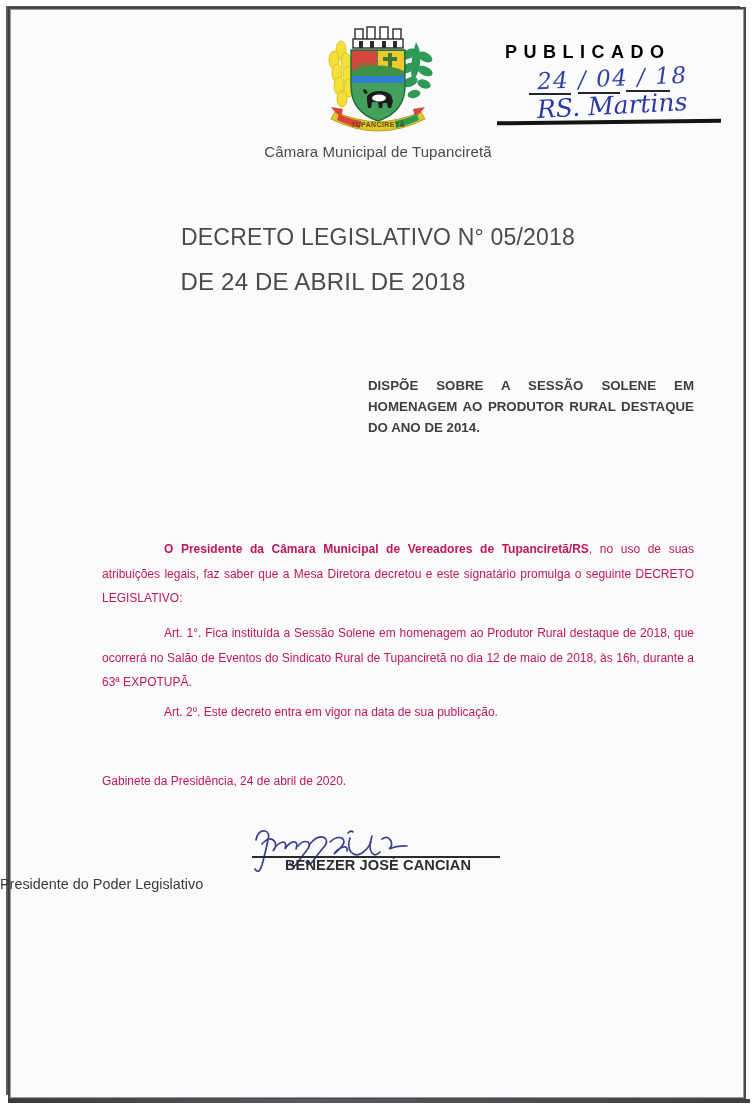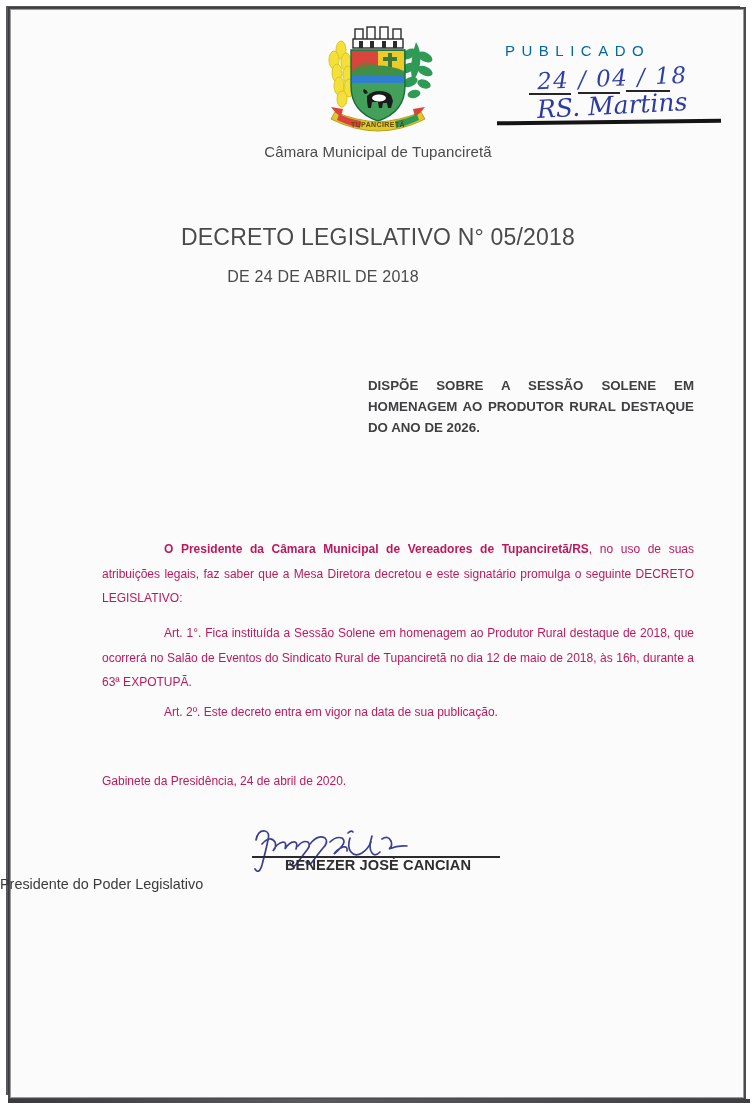--- a/index.html
+++ b/index.html
@@ -79,24 +79,24 @@
 
   
   .stamp {
     position: absolute;
     left: 495px; top: 34px;
     width: 240px; height: 100px;
   }
   .stamp-title {
     position: absolute;
     left: 10px; top: 8px;
-    font-size: 15px;
-    font-weight: 400;
+    font-size: 18px;
+    font-weight: 700;
     letter-spacing: 6.5px;
-    color: #0369a1;
+    color: #000000;
     font-family: "Liberation Sans", sans-serif;
   }
   .stamp-date {
     position: absolute;
     left: 42px; top: 31px;
     font-size: 23px;
     color: #2f3fa8;
     font-family: "DejaVu Serif", serif;
     font-style: italic;
     letter-spacing: 1.5px;
@@ -137,21 +137,21 @@
     text-align: center;
     font-size: 23px;
     color: #4a4a4c;
     letter-spacing: .2px;
   }
   .doc-subtitle {
     position: absolute;
     left: 0; top: 268px;
     width: 646px;
     text-align: center;
-    font-size: 16px;
+    font-size: 24px;
     color: #4a4a4c;
     letter-spacing: .2px;
   }
 
   
   .ementa {
     position: absolute;
     left: 368px; top: 375px;
     width: 326px;
     font-size: 13.3px;
@@ -299,21 +299,21 @@
       <div class="stamp-rule r1"></div>
       <div class="stamp-rule r2"></div>
       <div class="stamp-rule r3"></div>
       <div class="stamp-sign">RS. Martins</div>
       <div class="stamp-rule-main"></div>
     </div>
 
     <div class="doc-title">DECRETO LEGISLATIVO N° 05/2018</div>
     <div class="doc-subtitle">DE 24 DE ABRIL DE 2018</div>
 
-    <div class="ementa">DISPÕE SOBRE A SESSÃO SOLENE EM HOMENAGEM AO PRODUTOR RURAL DESTAQUE DO ANO DE 2026.</div>
+    <div class="ementa">DISPÕE SOBRE A SESSÃO SOLENE EM HOMENAGEM AO PRODUTOR RURAL DESTAQUE DO ANO DE 2014.</div>
 
     <p class="body-text p-intro"><span class="indent"></span><b>O Presidente da Câmara Municipal de Vereadores de Tupanciretã/RS</b><span>, no uso de suas atribuições legais, faz saber que a Mesa Diretora decretou e este signatário promulga o seguinte DECRETO LEGISLATIVO:</span></p>
 
     <p class="body-text p-art1"><span class="indent"></span><span>Art. 1°. Fica instituída a Sessão Solene em homenagem ao Produtor Rural destaque de 2018, que ocorrerá no Salão de Eventos do Sindicato Rural de Tupanciretã no dia 12 de maio de 2018, às 16h, durante a 63ª EXPOTUPÃ.</span></p>
 
     <p class="body-text p-art2"><span class="indent"></span><span>Art. 2º.  Este decreto entra em vigor na data de sua publicação.</span></p>
 
     <p class="body-text p-gab"><span>Gabinete da Presidência, 24 de abril de 2020.</span></p>
 
     <div class="sig-zone">

